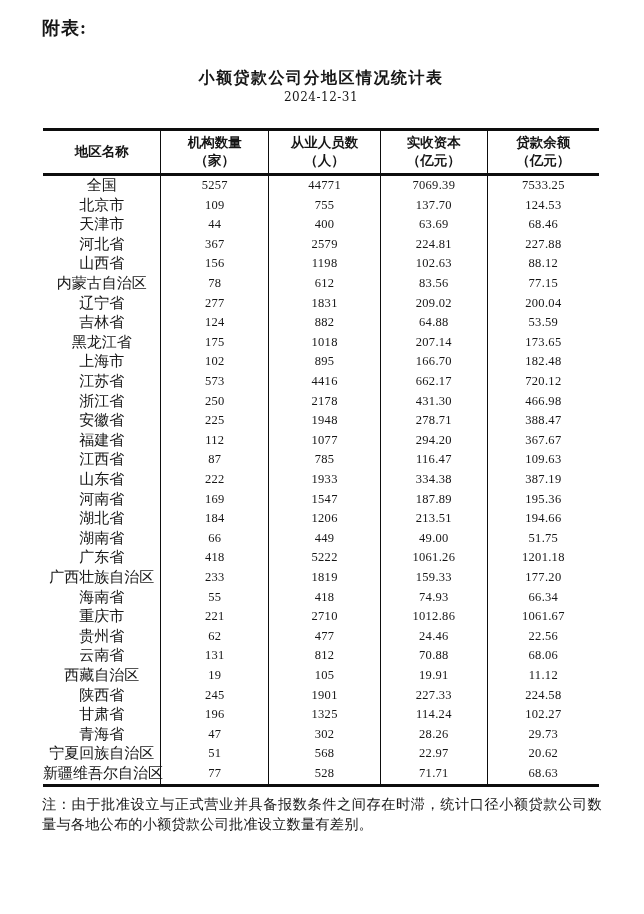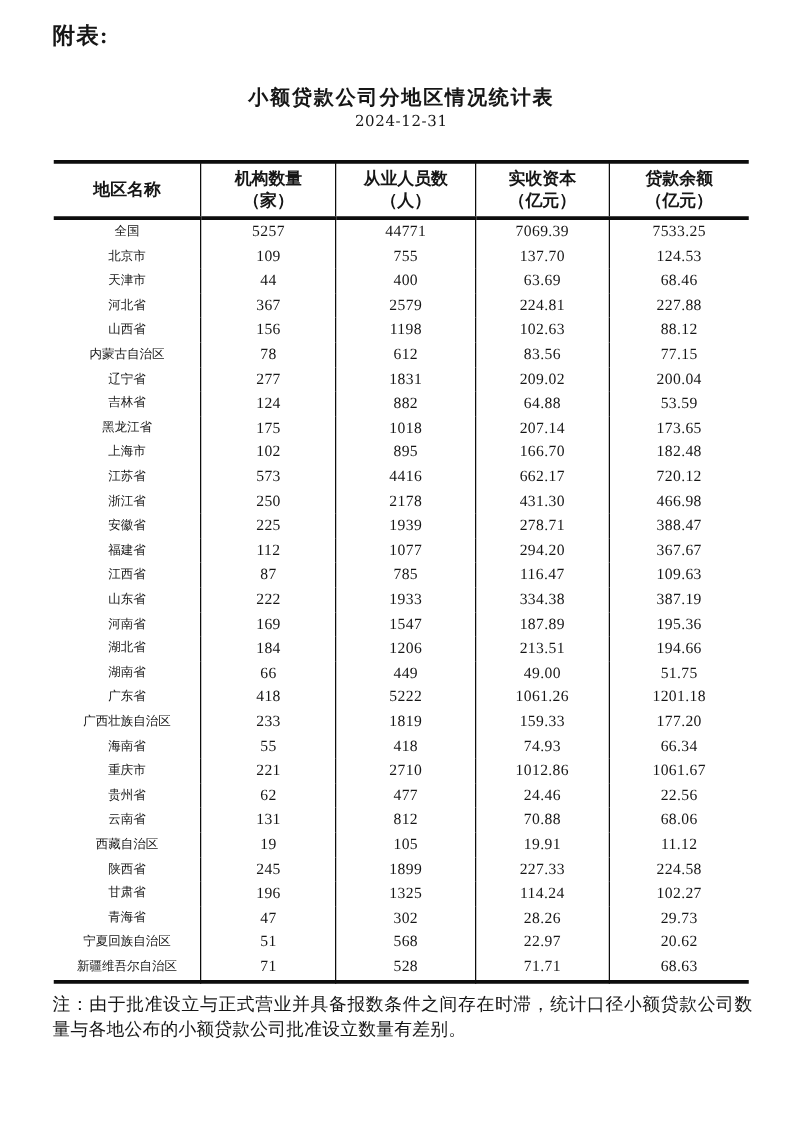--- a/index.html
+++ b/index.html
@@ -67,21 +67,21 @@
     text-align: center;
     vertical-align: middle;
     font-size: 12.5px;
     height: 19.6px;
     line-height: 19.6px;
     padding: 0;
     white-space: nowrap;
     letter-spacing: 0.3px;
   }
   table.stats tbody td.region {
-    font-size: 10px;
+    font-size: 15px;
     letter-spacing: 0;
   }
   .footnote {
     width: 560px;
     margin: 7px auto 16px auto;
     font-size: 14.2px;
     line-height: 1.45;
     text-align: justify;
     letter-spacing: 0.2px;
   }
@@ -209,21 +209,21 @@
         <tr>
           <td class="region">浙江省</td>
           <td class="value">250</td>
           <td class="value">2178</td>
           <td class="value">431.30</td>
           <td class="value">466.98</td>
         </tr>
         <tr>
           <td class="region">安徽省</td>
           <td class="value">225</td>
-          <td class="value">1939</td>
+          <td class="value">1948</td>
           <td class="value">278.71</td>
           <td class="value">388.47</td>
         </tr>
         <tr>
           <td class="region">福建省</td>
           <td class="value">112</td>
           <td class="value">1077</td>
           <td class="value">294.20</td>
           <td class="value">367.67</td>
         </tr>
@@ -307,21 +307,21 @@
         <tr>
           <td class="region">西藏自治区</td>
           <td class="value">19</td>
           <td class="value">105</td>
           <td class="value">19.91</td>
           <td class="value">11.12</td>
         </tr>
         <tr>
           <td class="region">陕西省</td>
           <td class="value">245</td>
-          <td class="value">1899</td>
+          <td class="value">1901</td>
           <td class="value">227.33</td>
           <td class="value">224.58</td>
         </tr>
         <tr>
           <td class="region">甘肃省</td>
           <td class="value">196</td>
           <td class="value">1325</td>
           <td class="value">114.24</td>
           <td class="value">102.27</td>
         </tr>
@@ -334,21 +334,21 @@
         </tr>
         <tr>
           <td class="region">宁夏回族自治区</td>
           <td class="value">51</td>
           <td class="value">568</td>
           <td class="value">22.97</td>
           <td class="value">20.62</td>
         </tr>
         <tr>
           <td class="region">新疆维吾尔自治区</td>
-          <td class="value">71</td>
+          <td class="value">77</td>
           <td class="value">528</td>
           <td class="value">71.71</td>
           <td class="value">68.63</td>
         </tr>
       </tbody>
   </table>
 
   <div class="footnote">注：由于批准设立与正式营业并具备报数条件之间存在时滞，统计口径小额贷款公司数量与各地公布的小额贷款公司批准设立数量有差别。</div>
 
 </div>

